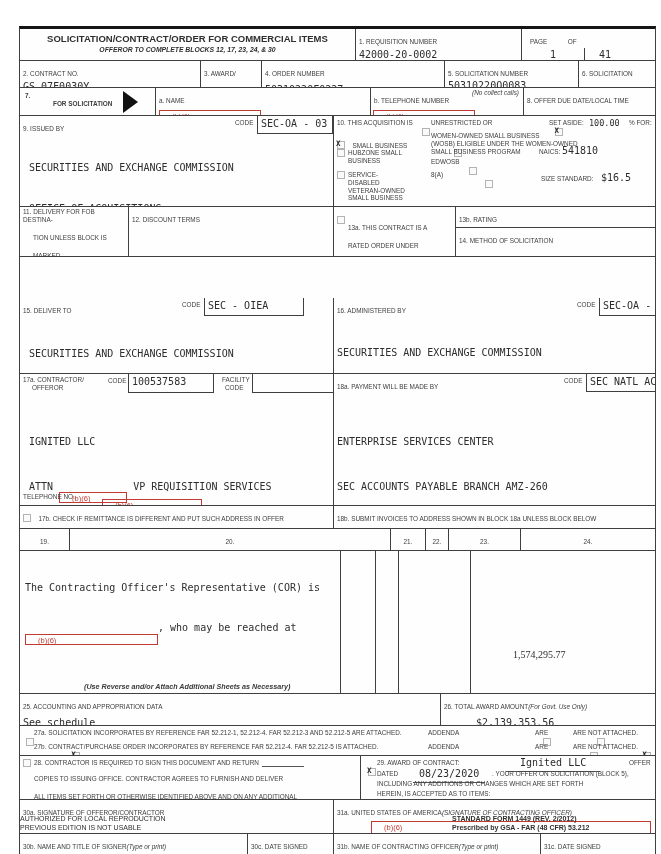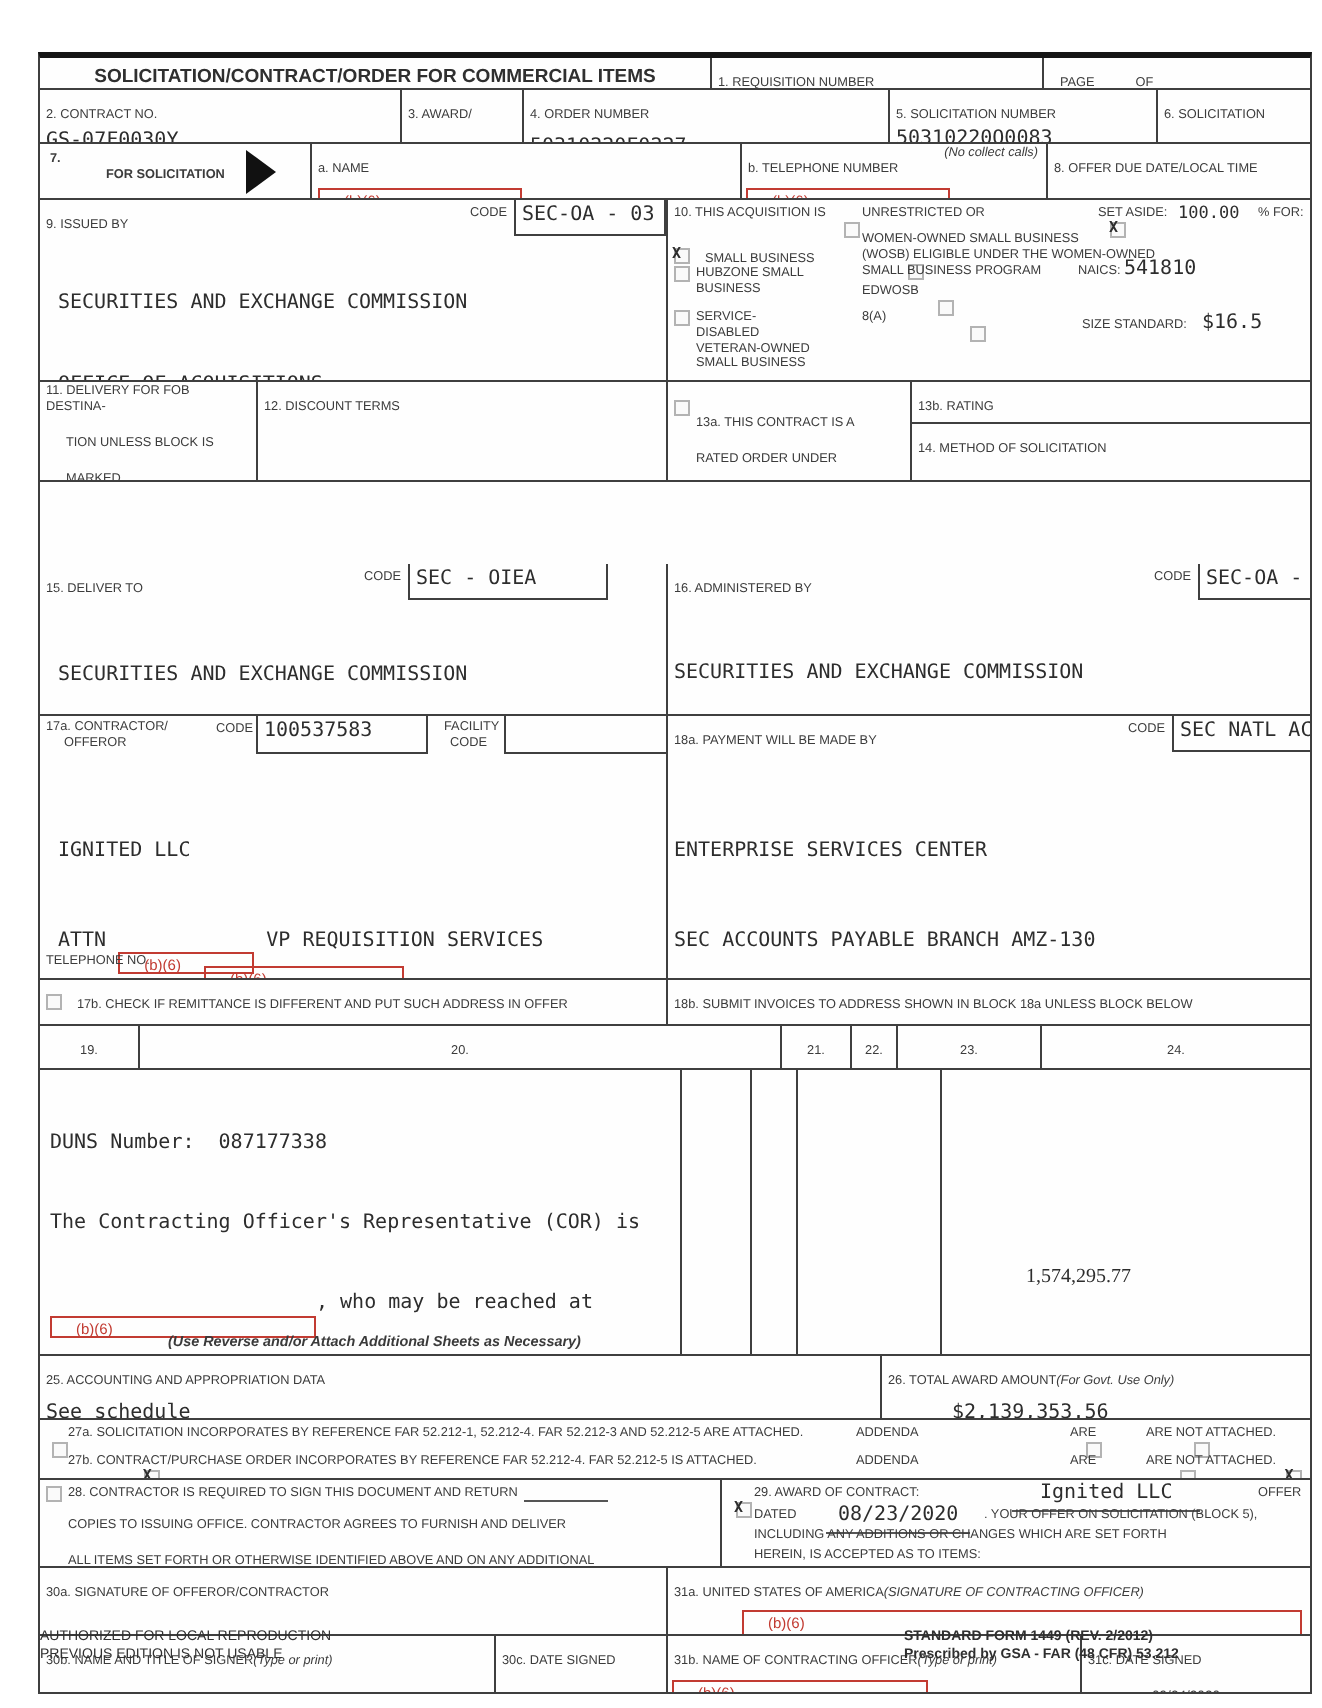--- a/index.html
+++ b/index.html
@@ -30,21 +30,21 @@
   .arrow{width:0;height:0;border-left:15px solid #111;border-top:11px solid transparent;border-bottom:11px solid transparent;}
   .uline{border-bottom:1px solid #555;}
   .footer-line{font:700 7px/9px "Liberation Sans",sans-serif;color:#2f2f2f;}
   .lite{font-weight:400;}
 </style>
 </head>
 <body>
 
 <div class="form">
 
-  <div class="row" style="height:16px;">
+  <div class="row" style="height:32px;">
     <div class="cell" style="width:336px;">
       <div class="title">SOLICITATION/CONTRACT/ORDER FOR COMMERCIAL ITEMS</div>
       <div class="subtitle">OFFEROR TO COMPLETE BLOCKS 12, 17, 23, 24, &amp; 30</div>
     </div>
     <div class="cell" style="width:166px;">
       <span class="lbl">1. REQUISITION NUMBER</span>
       <div class="mono">42000-20-0002</div>
     </div>
     <div class="cell last" style="padding:1px 0;">
       <span class="lbl" style="margin-left:8px;">PAGE</span>
@@ -236,21 +236,21 @@
       </div>
       <span class="lbl abs" style="left:3px;top:119px;">TELEPHONE NO.</span>
       <div class="rbox abs" style="left:82px;top:112px;width:100px;height:15px;">(b)(6)</div>
     </div>
     <div class="cell last">
       <span class="lbl">18a. PAYMENT WILL BE MADE BY</span>
       <span class="lbl abs" style="left:230px;top:3px;">CODE</span>
       <span class="codebox mono abs" style="left:252px;top:0;width:71px;height:18px;border-top:none;border-right:none;overflow:hidden;">SEC NATL ACCTG C</span>
       <div class="mono abs" style="left:3px;top:30px;line-height:15px;">
         <div>ENTERPRISE SERVICES CENTER</div>
-        <div>SEC ACCOUNTS PAYABLE BRANCH AMZ-130</div>
+        <div>SEC ACCOUNTS PAYABLE BRANCH AMZ-260</div>
         
         
       </div>
     </div>
   </div>
 
   <div class="row" style="height:23px;">
     <div class="cell" style="width:314px;">
       <span class="cb"></span>
       <span class="lbl">17b. CHECK IF REMITTANCE IS DIFFERENT AND PUT SUCH ADDRESS IN OFFER</span>
@@ -280,21 +280,20 @@
       <span class="lbl">23.</span><br>
     </div>
     <div class="cell hdrcell last">
       <span class="lbl">24.</span><br>
     </div>
   </div>
 
   <div class="row" style="height:143px;">
     <div class="cell" style="width:321px;">
       <div class="mono" style="margin:3px 0 0 2px;line-height:13.2px;">
-        <div>DUNS Number:  087177338</div>
         <div>The Contracting Officer's Representative (COR) is</div>
         <div><span class="rbox" style="width:133px;height:11px;">(b)(6)</span><span>, who may be reached at</span></div>
         
         
         
         
       </div>
 
       <div class="note abs" style="left:64px;bottom:2px;">(Use Reverse and/or Attach Additional Sheets as Necessary)</div>
     </div>

